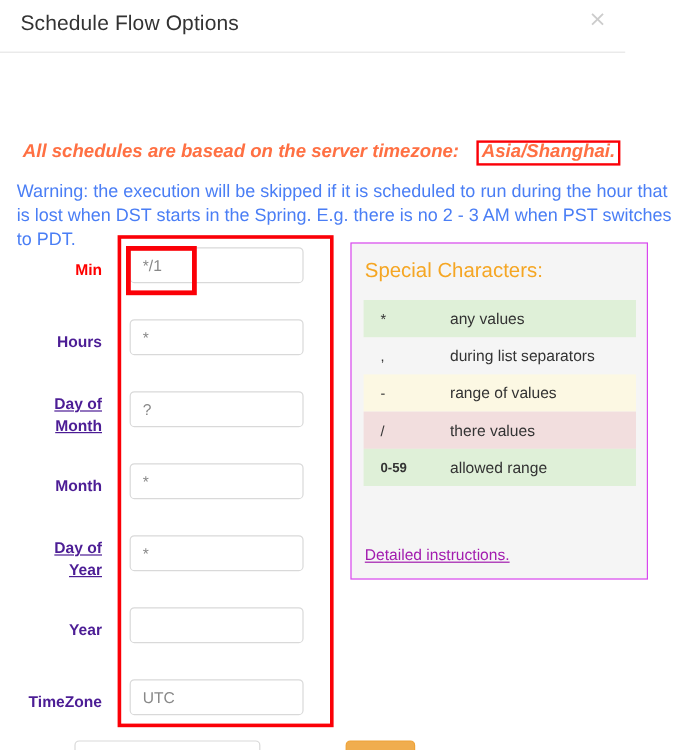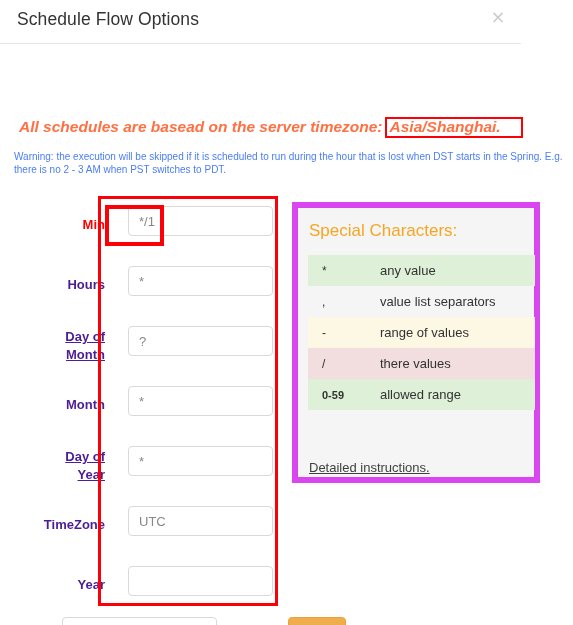--- a/index.html
+++ b/index.html
@@ -59,45 +59,44 @@
     top: 73px;
     font-size: 15.5px;
     font-style: italic;
     font-weight: bold;
     color: #ff7043;
     white-space: nowrap;
   }
   .tz-notice .tz-value {
     display: inline-block;
     border: 2px solid #fb0007;
-    padding: 0px 20px 1px 3px;
-    margin-left: 2px;
+    padding: 0px 2px 1px 3px;
+    margin-left: 14px;
     color: #ff7043;
     line-height: 1.05;
   }
   .dst-warning {
     position: absolute;
     left: 14px;
     top: 106px;
     width: 552px;
-    font-size: 10px;
+    font-size: 15px;
     color: #4a7ef5;
     line-height: 1.32;
   }
   
   .form-area {
     position: absolute;
     left: 0;
     top: 150px;
     width: 290px;
   }
   .form-row {
     position: relative;
     height: 60px;
-    margin-left: 20px;
   }
   .form-label {
     position: absolute;
     left: 0;
     width: 85px;
     text-align: right;
     font-size: 13px;
     font-weight: bold;
     color: #4c1d95;
     line-height: 1.35;
@@ -146,21 +145,21 @@
     z-index: 6;
   }
   
   .special-panel {
     position: absolute;
     left: 292px;
     top: 158px;
     width: 248px;
     height: 281px;
     background: #f5f5f5;
-    border: 6px solid #d946ef;
+    border: 1px solid #d946ef;
     box-sizing: border-box;
   }
   .special-title {
     position: absolute;
     left: 11px;
     top: 13px;
     font-size: 17px;
     color: #f5a623;
     font-weight: normal;
   }
@@ -186,21 +185,21 @@
   .special-table td.sym.bold { font-weight: bold; font-size: 11px; }
   .special-table tr.r-green td { background: #dff0d8; }
   .special-table tr.r-white td { background: transparent; }
   .special-table tr.r-yellow td { background: #fcf8e3; }
   .special-table tr.r-pink td { background: #f2dede; }
   .special-link {
     position: absolute;
     left: 11px;
     top: 252px;
     font-size: 13px;
-    color: #404040;
+    color: #a21caf;
     text-decoration: underline;
     cursor: pointer;
   }
   
   .expr-input {
     position: absolute;
     left: 62px;
     top: 573px;
     width: 155px;
     height: 33px;
@@ -275,45 +274,45 @@
 
       <div class="form-row">
         <div class="form-label two-line">
           <div>Day of</div>
           <div>Year</div>
         </div>
         <input class="cron-input" type="text" value="*" style="">
       </div>
 
       <div class="form-row">
+        <div class="form-label one-line">Year</div>
+        <input class="cron-input" type="text" value="" style="">
+      </div>
+
+      <div class="form-row">
         <div class="form-label one-line">TimeZone</div>
         <input class="cron-input" type="text" value="UTC" style="">
-      </div>
-
-      <div class="form-row">
-        <div class="form-label one-line">Year</div>
-        <input class="cron-input" type="text" value="" style="">
       </div>
 
     </div>
 
     <div class="annot-box-big"></div>
     <div class="annot-box-min"></div>
 
     <div class="special-panel">
       <div class="special-title">Special Characters:</div>
       <table class="special-table">
         <tbody>
             <tr class="r-green">
           <td class="sym">*</td>
-          <td>any value</td>
+          <td>any values</td>
         </tr>
         <tr class="r-white">
           <td class="sym">,</td>
-          <td>value list separators</td>
+          <td>during list separators</td>
         </tr>
         <tr class="r-yellow">
           <td class="sym">-</td>
           <td>range of values</td>
         </tr>
         <tr class="r-pink">
           <td class="sym">/</td>
           <td>there values</td>
         </tr>
         <tr class="r-green">

